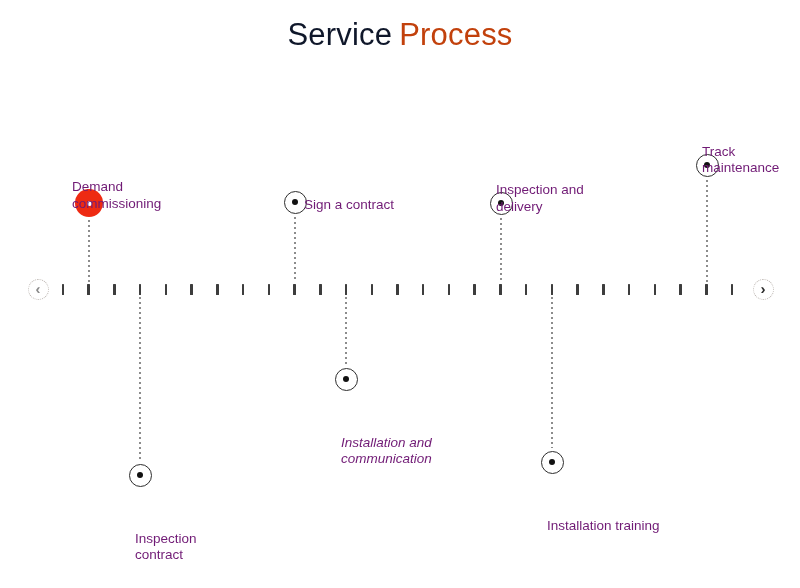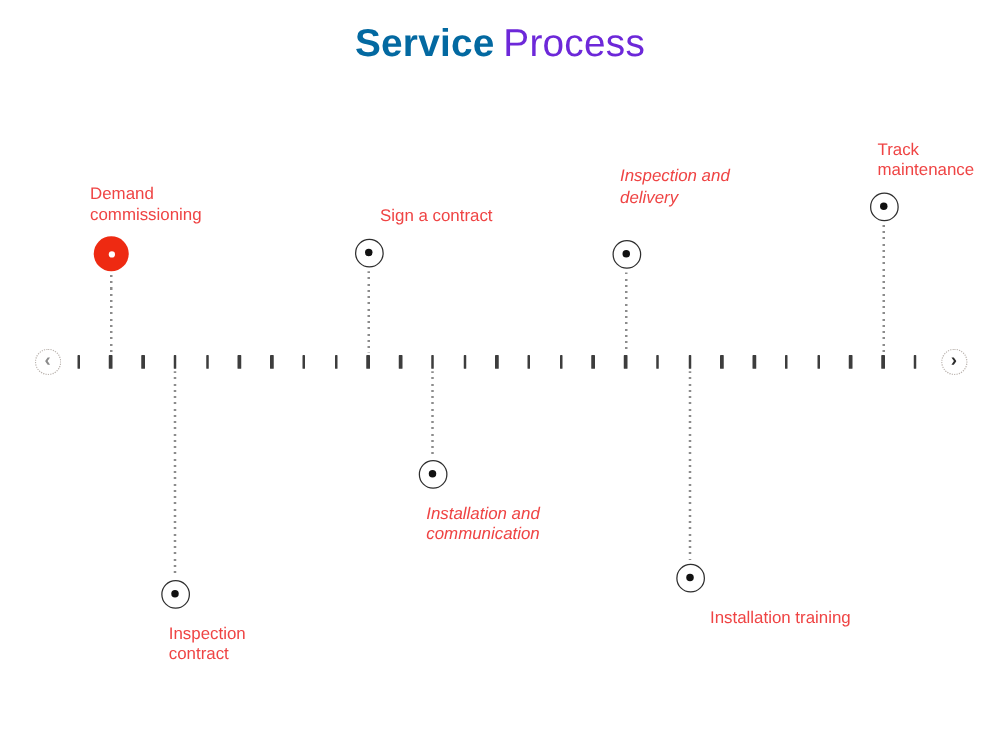--- a/index.html
+++ b/index.html
@@ -15,22 +15,22 @@
     position: absolute;
     top: 14px;
     left: 0;
     width: 100%;
     text-align: center;
     font-size: 31px;
     line-height: 42px;
     letter-spacing: 0.2px;
     margin: 0;
   }
-  .title .t-black { font-weight: 700; color: #0369a1; }
-  .title .t-red  { font-weight: 400; color: #6d28d9; margin-left: 7px; }
+  .title .t-black { font-weight: 400; color: #0f172a; }
+  .title .t-red  { font-weight: 400; color: #c2410c; margin-left: 7px; }
 
   .tick {
     position: absolute;
     width: 2.5px;
     height: 11px;
     background: #3d3d3d;
     border-radius: 0.5px;
   }
   .nav-circle {
     position: absolute;
@@ -80,22 +80,23 @@
     border: none;
   }
   .marker .dot { border-radius: 50%; }
   .marker.white .dot { width: 6px; height: 6px; background: #111111; }
   .marker.red .dot  { width: 5px; height: 5px; background: #ffffff; }
 
   .ms-label {
     position: absolute;
     font-size: 13.5px;
     line-height: 16.5px;
-    color: #ef4444;
+    color: #701a75;
     white-space: nowrap;
+    margin-top: 32px;
   }
 </style>
 </head>
 <body>
 
 <div class="stage">
   <h1 class="title"><span class="t-black">Service</span><span class="t-red">Process</span></h1>
 
   <div id="nav-left" class="nav-circle nav-left" style="left: 27.5px; top: 278.5px;">
     <span class="nav-chevron">‹</span>
@@ -162,29 +163,29 @@
       </div>
       <div class="connector" style="left: 345px; top: 297px; height: 67.5px;"></div>
       <div class="ms-label" style="left: 341px; top: 402.5px; font-style: italic;">
         <div>Installation and</div>
         <div>communication</div>
       </div>
       <div class="marker white" style="left: 489.5px; top: 191.5px;">
         <div class="dot"></div>
       </div>
       <div class="connector" style="left: 500px; top: 217.5px; height: 64.5px;"></div>
-      <div class="ms-label" style="left: 496px; top: 133px; font-style: italic;">
+      <div class="ms-label" style="left: 496px; top: 150px;">
         <div>Inspection and</div>
         <div>delivery</div>
       </div>
       <div class="marker white" style="left: 540.5px; top: 450.5px;">
         <div class="dot"></div>
       </div>
       <div class="connector" style="left: 551px; top: 297px; height: 150.5px;"></div>
-      <div class="ms-label" style="left: 568px; top: 485.5px;">
+      <div class="ms-label" style="left: 547px; top: 485.5px;">
         <div>Installation training</div>
       </div>
       <div class="marker white" style="left: 695.5px; top: 153.5px;">
         <div class="dot"></div>
       </div>
       <div class="connector" style="left: 706px; top: 179.5px; height: 102.5px;"></div>
       <div class="ms-label" style="left: 702px; top: 111.5px;">
         <div>Track</div>
         <div>maintenance</div>
       </div>

